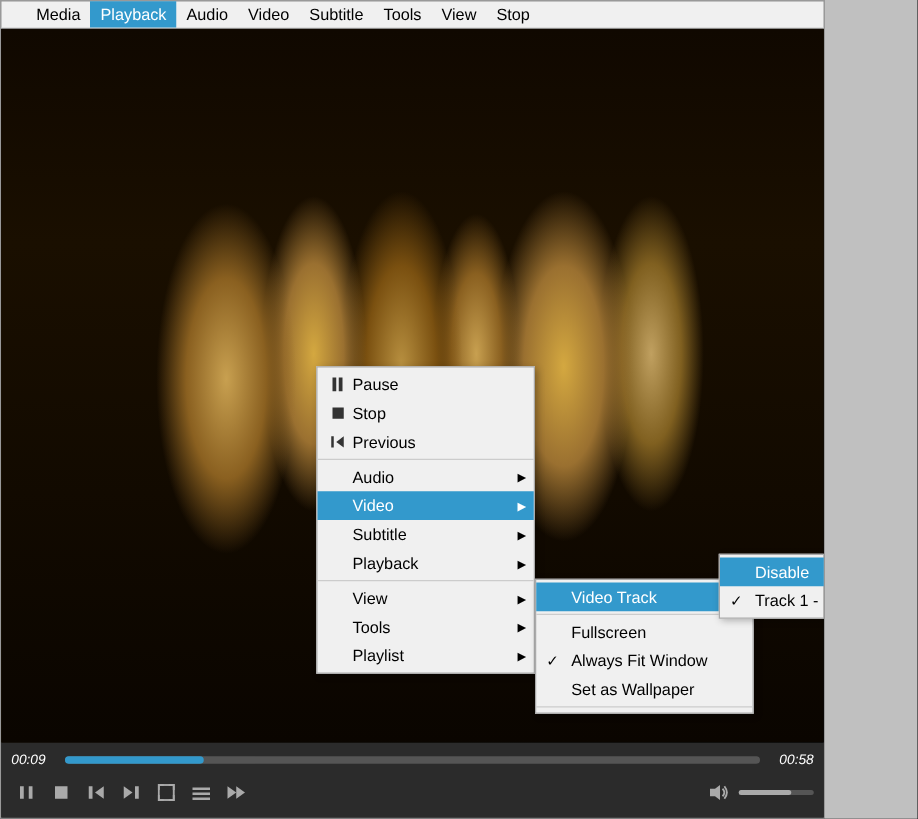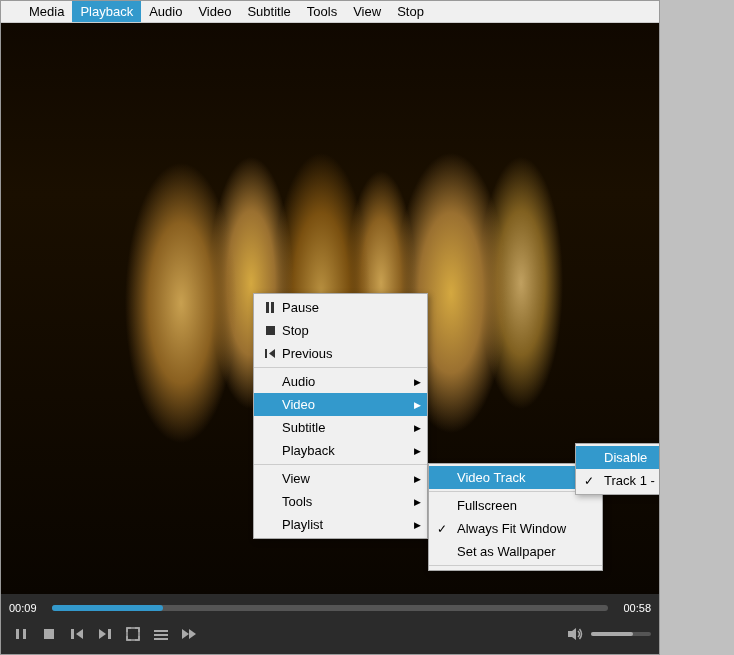--- a/index.html
+++ b/index.html
@@ -117,20 +117,21 @@
       flex-shrink: 0;
       display: flex;
       flex-direction: column;
       padding: 4px 8px;
     }
     .progress-area {
       display: flex;
       align-items: center;
       gap: 8px;
       height: 20px;
+      font-style: italic;
     }
     .time-left {
       color: #fff;
       font-size: 11px;
       min-width: 35px;
     }
     .progress-bar {
       flex: 1;
       height: 6px;
       background: #555;

